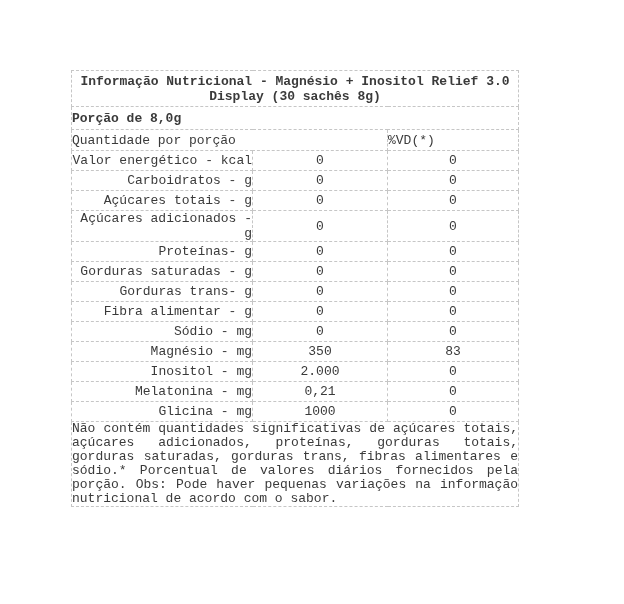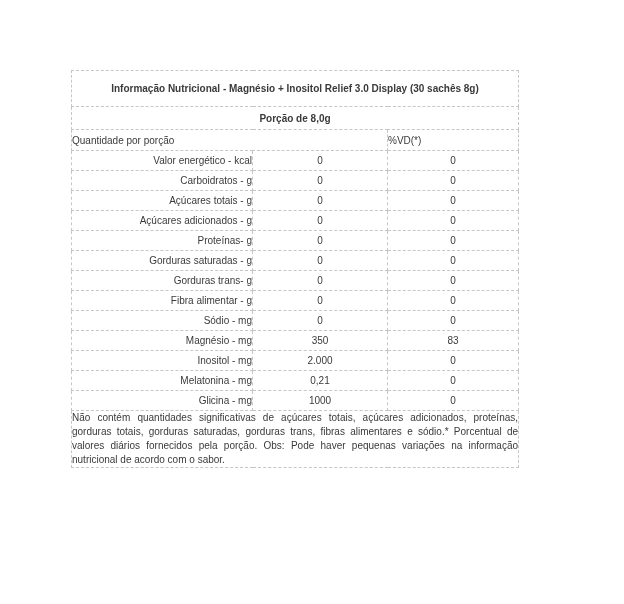--- a/index.html
+++ b/index.html
@@ -16,40 +16,41 @@
   }
   .table-wrap {
     position: absolute;
     left: 71px;
     top: 70px;
   }
   table.nutrition {
     border-collapse: collapse;
     table-layout: fixed;
     width: 447px;
-    font-size: 10px;
+    font-size: 13px;
     color: #3a3a3a;
+    font-family: Liberation Mono, monospace;
   }
   table.nutrition col.c1 { width: 181px; }
   table.nutrition col.c2 { width: 135px; }
   table.nutrition col.c3 { width: 131px; }
   table.nutrition td {
     border: 1px dashed #c6c6c6;
     padding: 0;
     vertical-align: middle;
     background: #ffffff;
   }
   td.title-cell {
     height: 35px;
     text-align: center;
     font-weight: bold;
   }
   td.portion-cell {
     height: 22px;
-    text-align: center;
+    text-align: left;
     font-weight: bold;
   }
   td.colhead-cell {
     height: 20px;
   }
   td.label-cell {
     height: 19px;
     padding-left: 6px;
     text-align: right;
   }

